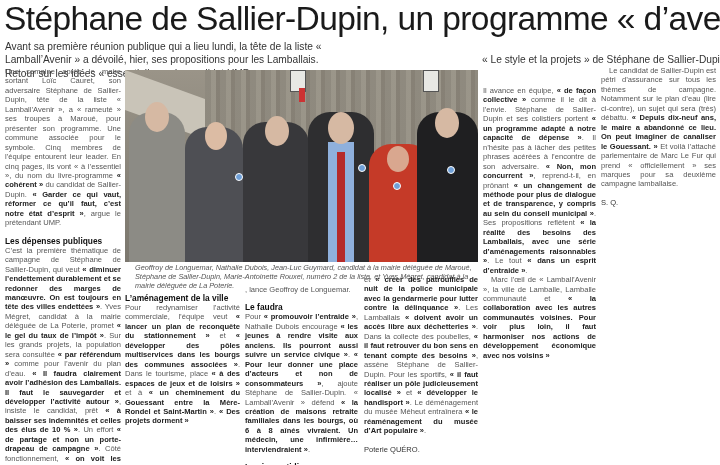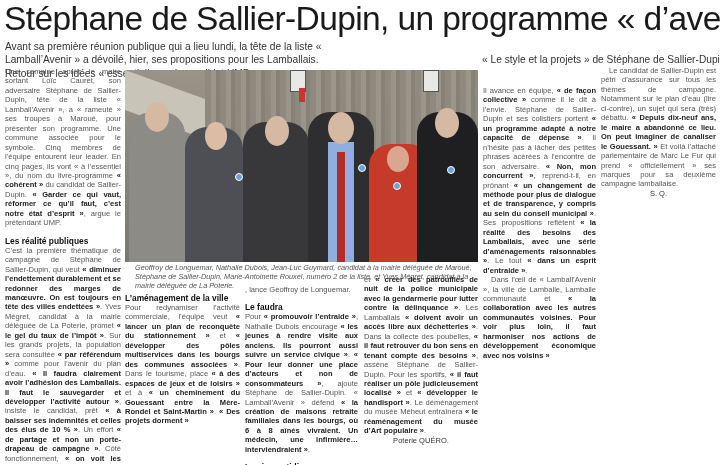--- a/index.html
+++ b/index.html
@@ -21,21 +21,21 @@
   }
 
   .col {
     position: absolute; font-size: 7.55px; line-height: 9.45px; color: #555;
     text-align: justify; hyphens: manual;
   }
   .col b { color: #222; font-weight: bold; }
   .col p { margin: 0; }
   .col .sub { color: #111; font-weight: bold; font-size: 8.4px; margin-top: 8px; line-height: 10px; }
   .col .indent { text-indent: 8px; }
-  .col .sig { text-align: center; color: #333; }
+  .col .sig { text-align: left; color: #333; margin-top: 9px; }
 
   #col1 { left: 5px; top: 67px; width: 116px; }
   #col2 { left: 125px; top: 285px; width: 115px; }
   #col3 { left: 245px; top: 285px; width: 113px; }
   #col4 { left: 364px; top: 275px; width: 114px; }
   #col5 { left: 483px; top: 66px; width: 113px; margin-top: 20px; }
   #col6 { left: 601px; top: 66px; width: 115px; }
 
   .photo {
     position: absolute; left: 125px; top: 70px; width: 353px; height: 192px;
@@ -92,21 +92,21 @@
   <div class="badge" style="left:268px;top:112px;"></div>
 
   <div class="person" style="left:292px;width:61px;height:150px;background:#1f1f21;"></div>
   <div class="head" style="left:310px;top:38px;width:24px;height:30px;"></div>
   <div class="badge" style="left:322px;top:96px;"></div>
 </div>
 <div class="caption">Geoffroy de Longuemar, Nathalie Dubois, Jean-Luc Guymard, candidat à la mairie déléguée de Maroué, Stéphane de Sallier-Dupin, Marie-Antoinette Rouxel, numéro 2 de la liste, et Yves Mégret, candidat à la mairie déléguée de La Poterie.</div>
 
 <div class="col" id="col1">
   <p><span>Une semaine après le maire sortant Loïc Cauret, son adversaire Stéphane de Sallier-Dupin, tête de la liste « Lamball’Avenir », a « rameuté » ses troupes à Maroué, pour présenter son programme. Une commune associée pour le symbole. Cinq membres de l’équipe entourent leur leader. En cinq pages, ils vont « à l’essentiel », du nom du livre-programme </span><b>« cohérent »</b><span> du candidat de Sallier-Dupin. </span><b>« Garder ce qui vaut, réformer ce qu’il faut, c’est notre état d’esprit »</b><span>, argue le prétendant UMP.</span></p>
-  <p class="sub">Les réalité publiques</p>
+  <p class="sub">Les dépenses publiques</p>
   <p><span>C’est la première thématique de campagne de Stéphane de Sallier-Dupin, qui veut </span><b>« diminuer l’endettement durablement et se redonner des marges de manœuvre. On est toujours en tête des villes endettées »</b><span>. Yves Mégret, candidat à la mairie déléguée de La Poterie, promet </span><b>« le gel du taux de l’impôt »</b><span>. Sur les grands projets, la population sera consultée </span><b>« par référendum »</b><span> comme pour l’avenir du plan d’eau. </span><b>« Il faudra clairement avoir l’adhésion des Lamballais. Il faut le sauvegarder et développer l’activité autour »</b><span>, insiste le candidat, prêt </span><b>« à baisser ses indemnités et celles des élus de 10 % »</b><span>. Un effort </span><b>« de partage et non un porte-drapeau de campagne »</b><span>. Côté fonctionnement, </span><b>« on voit les limites de la mutualisation. Il faudra rationaliser et développer la polyvalence des agents »</b></p>
 
 </div>
 
 <div class="col" id="col2">
   <p class="sub">L’aménagement de la ville</p>
   <p><span>Pour redynamiser l’activité commerciale, l’équipe veut </span><b>« lancer un plan de reconquête du stationnement »</b><span> et </span><b>« développer des pôles multiservices dans les bourgs des communes associées »</b><span>. Dans le tourisme, place </span><b>« à des espaces de jeux et de loisirs »</b><span> et à </span><b>« un cheminement du Gouessant entre la Mère-Rondel et Saint-Martin »</b><span>. </span><b>« Des projets dorment »</b></p>
 </div>
 
 <div class="col" id="col3">
@@ -117,19 +117,19 @@
 
 </div>
 
 <div class="col" id="col4">
   <p><span> et </span><b>« créer des patrouilles de nuit de la police municipale avec la gendarmerie pour lutter contre la délinquance »</b><span>. Les Lamballais </span><b>« doivent avoir un accès libre aux déchetteries »</b><span>. Dans la collecte des poubelles, </span><b>« il faut retrouver du bon sens en tenant compte des besoins »</b><span>, assène Stéphane de Sallier-Dupin. Pour les sportifs, </span><b>« il faut réaliser un pôle judicieusement localisé »</b><span> et </span><b>« développer le handisport »</b><span>. Le déménagement du musée Méheut entraînera </span><b>« le réaménagement du musée d’Art populaire »</b><span>.</span></p>
   <p class="sig">Poterie QUÉRO.</p>
 </div>
 
 <div class="col" id="col5">
   <p><span>Il avance en équipe, </span><b>« de façon collective »</b><span> comme il le dit à l’envie. Stéphane de Sallier-Dupin et ses colistiers portent </span><b>« un programme adapté à notre capacité de dépense »</b><span>. Il n’hésite pas à lâcher des petites phrases acérées à l’encontre de son adversaire. </span><b>« Non, mon concurrent »</b><span>, reprend-t-il, en prônant </span><b>« un changement de méthode pour plus de dialogue et de transparence, y compris au sein du conseil municipal »</b><span>. Ses propositions reflètent </span><b>« la réalité des besoins des Lamballais, avec une série d’aménagements raisonnables »</b><span>. Le tout </span><b>« dans un esprit d’entraide »</b><span>.</span></p>
-  <p class="indent"><span>Dans l’œil de « Lamball’Avenir », la ville de Lamballe, Lamballe communauté et </span><b>« la collaboration avec les autres communautés voisines. Pour voir plus loin, il faut harmoniser nos actions de développement économique avec nos voisins »</b></p>
+  <p class="indent"><span>Marc l’œil de « Lamball’Avenir », la ville de Lamballe, Lamballe communauté et </span><b>« la collaboration avec les autres communautés voisines. Pour voir plus loin, il faut harmoniser nos actions de développement économique avec nos voisins »</b></p>
 </div>
 
 <div class="col" id="col6">
   <p class="indent"><span>Le candidat de Sallier-Dupin est pétri d’assurance sur tous les thèmes de campagne. Notamment sur le plan d’eau (lire ci-contre), un sujet qui sera (très) débattu. </span><b>« Depuis dix-neuf ans, le maire a abandonné ce lieu. On peut imaginer de canaliser le Gouessant. »</b><span> Et voilà l’attaché parlementaire de Marc Le Fur qui prend « officiellement » ses marques pour sa deuxième campagne lamballaise.</span></p>
   <p class="sig">S. Q.</p>
 </div>
 
 </body></html>

